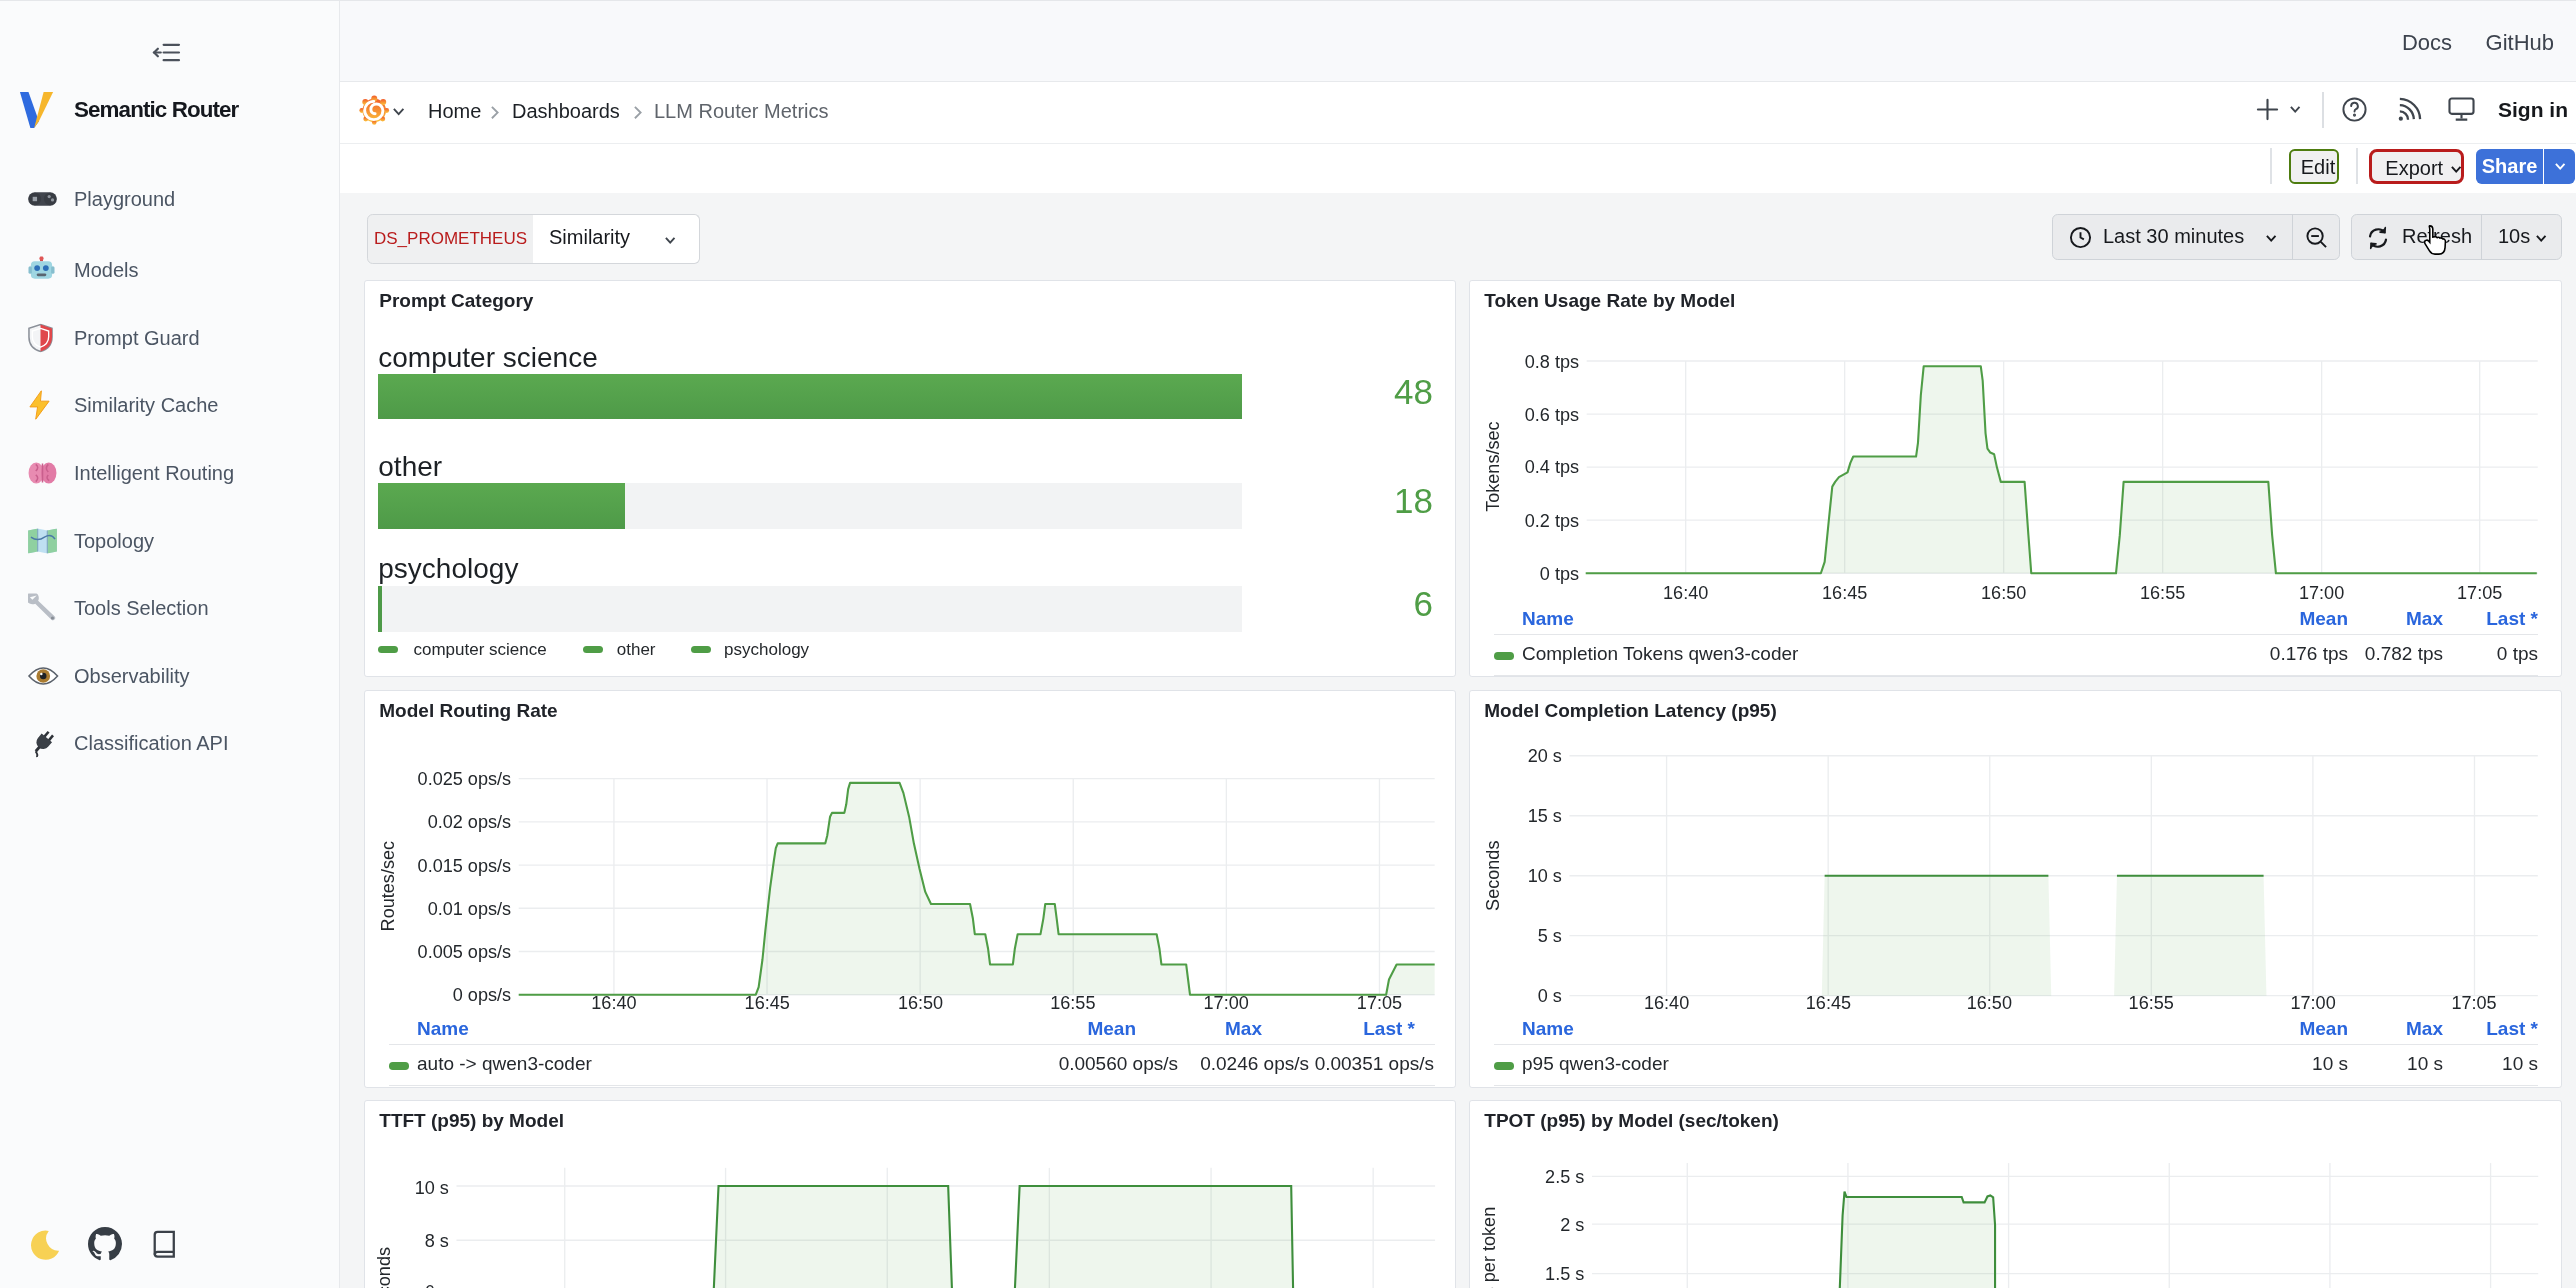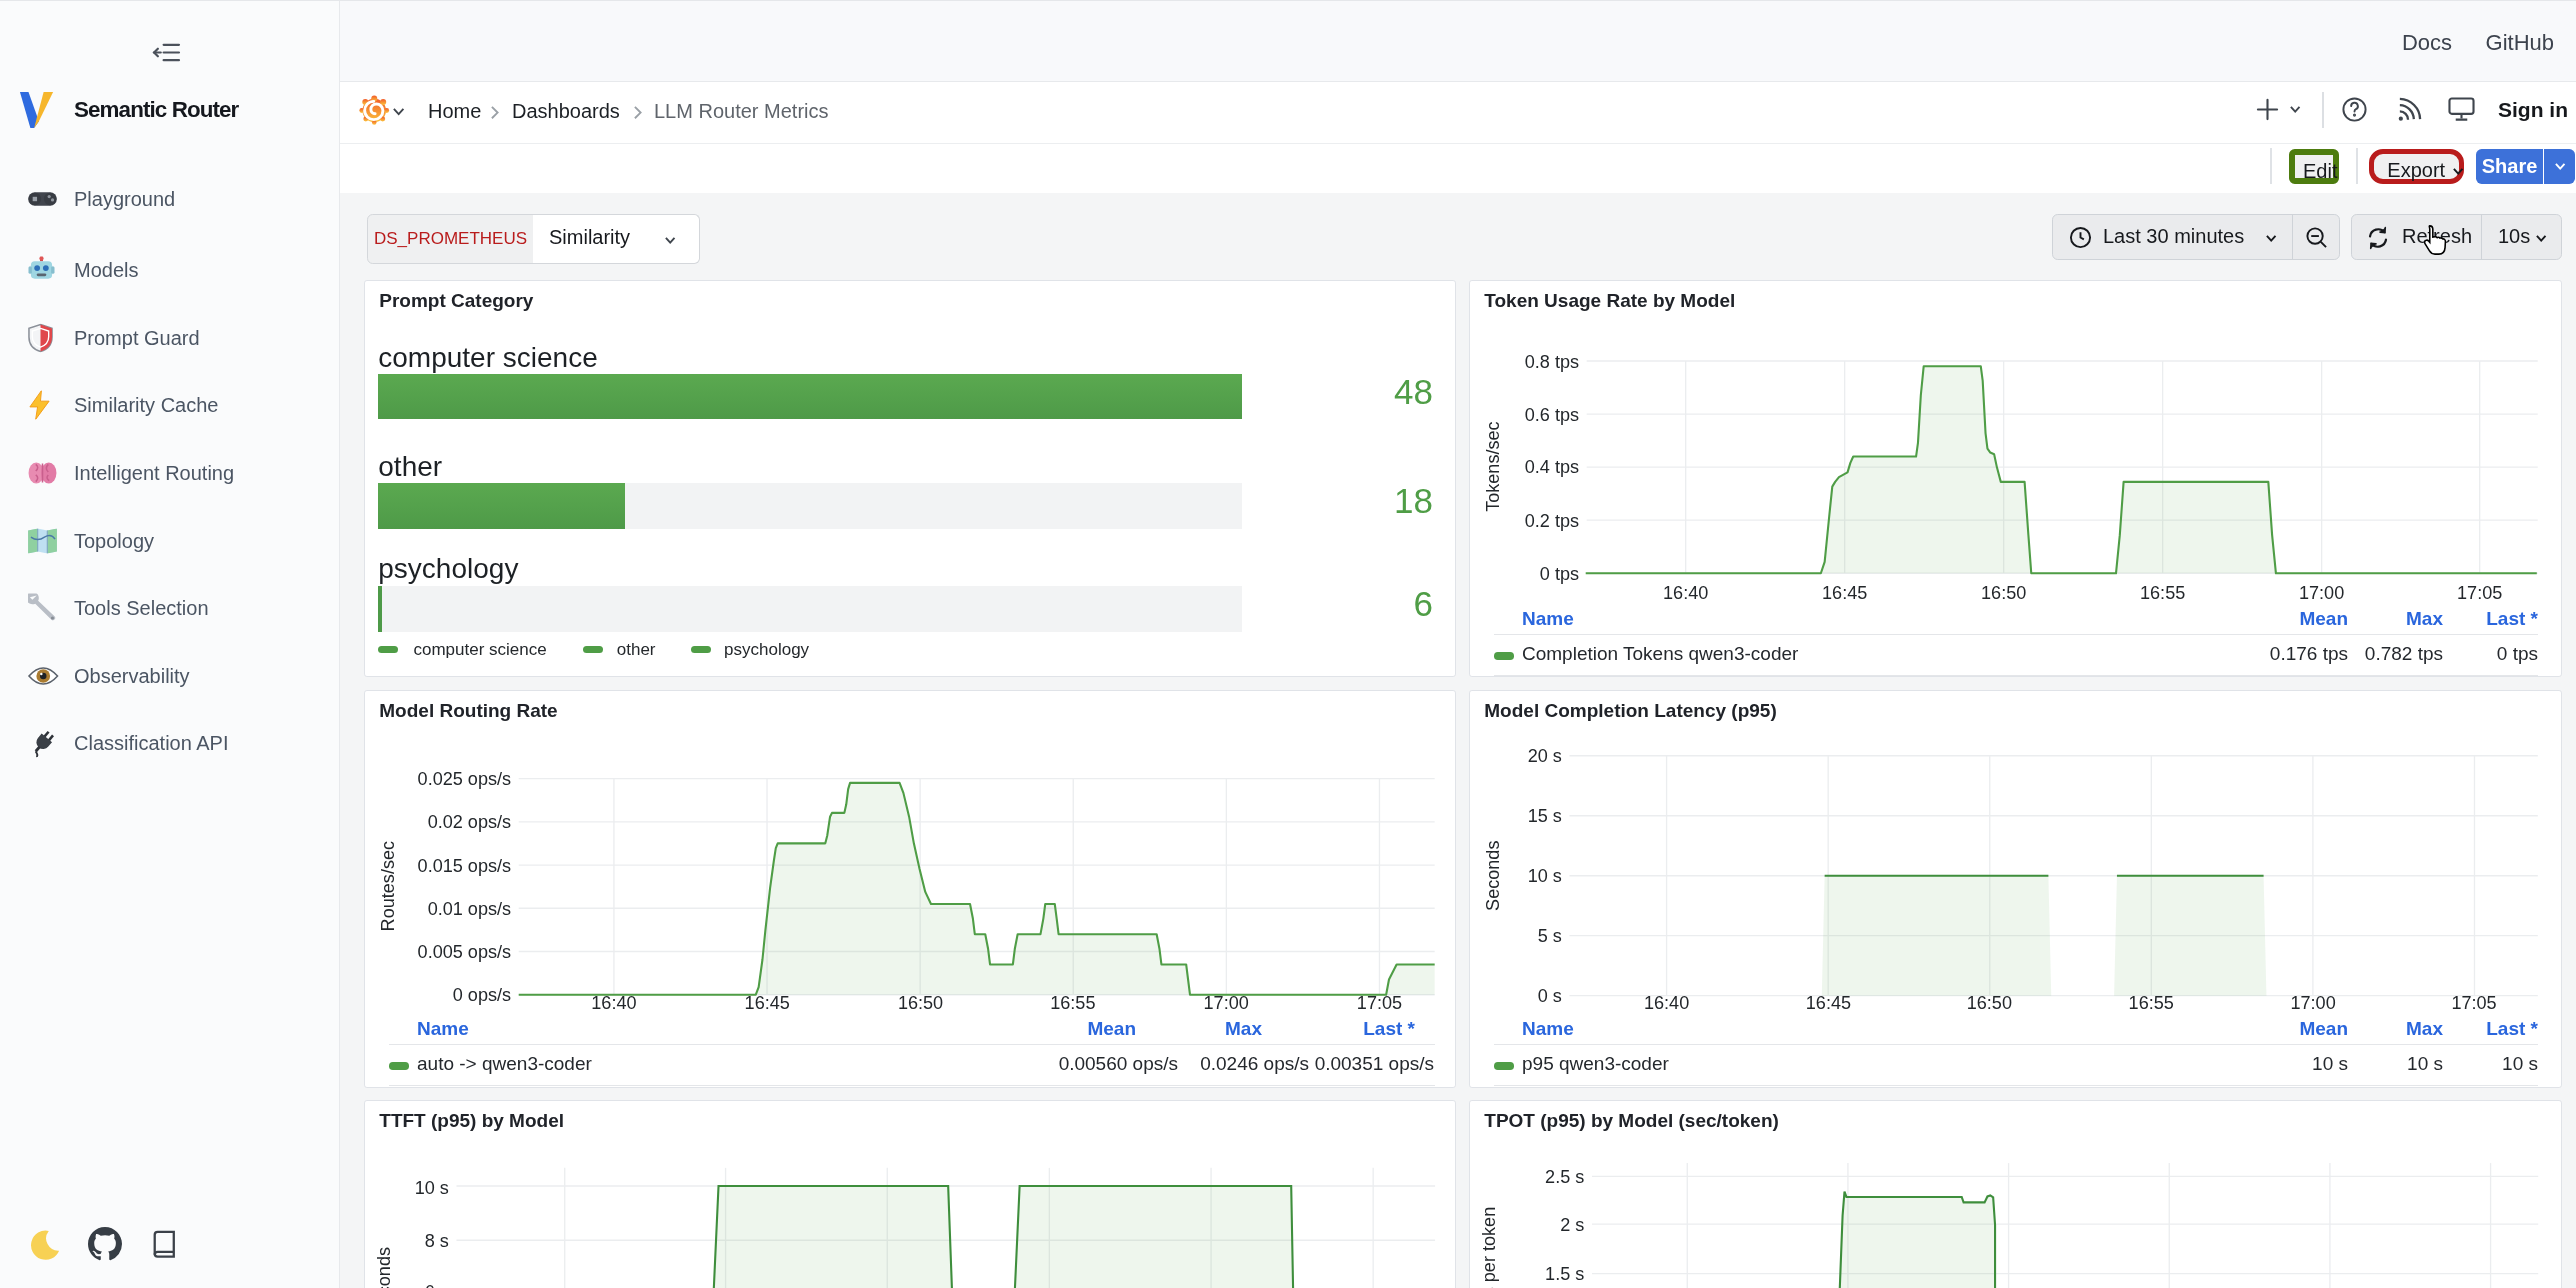--- a/index.html
+++ b/index.html
@@ -207,23 +207,23 @@
 
   <svg class="abs" style="left:2108px; top:15.2px;" width="27" height="25" viewBox="0 0 28 26" fill="none" stroke="#3f454d" stroke-width="2.2">
       <rect x="1.5" y="1.5" width="25" height="16" rx="2.5"></rect>
       <path d="M14 18 v4 M8 23.5 h12"></path>
     </svg>
   <div class="abs" style="left:2158px; top:16px; font-size:21px; font-weight:600; color:#16181c;">Sign in</div>
 </div>
 
 <div id="actrow">
   <div class="abs" style="left:1930px; top:3.8px; width:1.9px; height:36px; background:#dfe2e6;"></div>
-  <div class="abs" style="left:1949px; top:4.8px; width:50px; height:35px; background:#f0f0f1; border:6px solid #4d7c0f; border-radius:5.7px; font-size:20px; color:#17191d; text-align:center; line-height:32px;padding-left:8px;">Edit</div>
+  <div class="abs" style="left:1949px; top:4.8px; width:50px; height:35px; background:#f0f0f1; border:2px solid #4d7c0f; border-radius:5.7px; font-size:20px; color:#17191d; text-align:center; line-height:32px;padding-left:8px;">Edit</div>
   <div class="abs" style="left:2016px; top:3.8px; width:1.9px; height:36px; background:#dfe2e6;"></div>
-  <div class="abs" style="left:2029px; top:4.8px; width:95px; height:35px; background:#f0f0f1; border:5px solid #b91c1c; border-radius:14px;">
+  <div class="abs" style="left:2029px; top:4.8px; width:95px; height:35px; background:#f0f0f1; border:3px solid #b91c1c; border-radius:8px;">
     <span class="abs" style="left:13.3px; top:4.8px; font-size:20px; color:#17191d;">Export</span>
     <svg class="abs" style="left:78px; top:13.3px;" width="12.4" height="8.6" viewBox="0 0 13 9" fill="none" stroke="#17191d" stroke-width="2">
         <path d="M2 2 L6.5 7 L11 2"></path>
       </svg>
   </div>
   <div class="abs" style="left:2136px; top:4.8px; width:67px; height:35px; background:#3d71d9; border-radius:5.7px 0 0 5.7px; font-size:20px; font-weight:600; color:#fff; text-align:center; line-height:34px;">Share</div>
   <div class="abs" style="left:2204px; top:4.8px; width:31px; height:35px; background:#3d71d9; border-radius:0 5.7px 5.7px 0;">
     <svg class="abs" style="left:9.5px; top:13.3px;" width="12.4" height="8.6" viewBox="0 0 13 9" fill="none" stroke="#fff" stroke-width="2">
         <path d="M2 2 L6.5 7 L11 2"></path>
       </svg>

